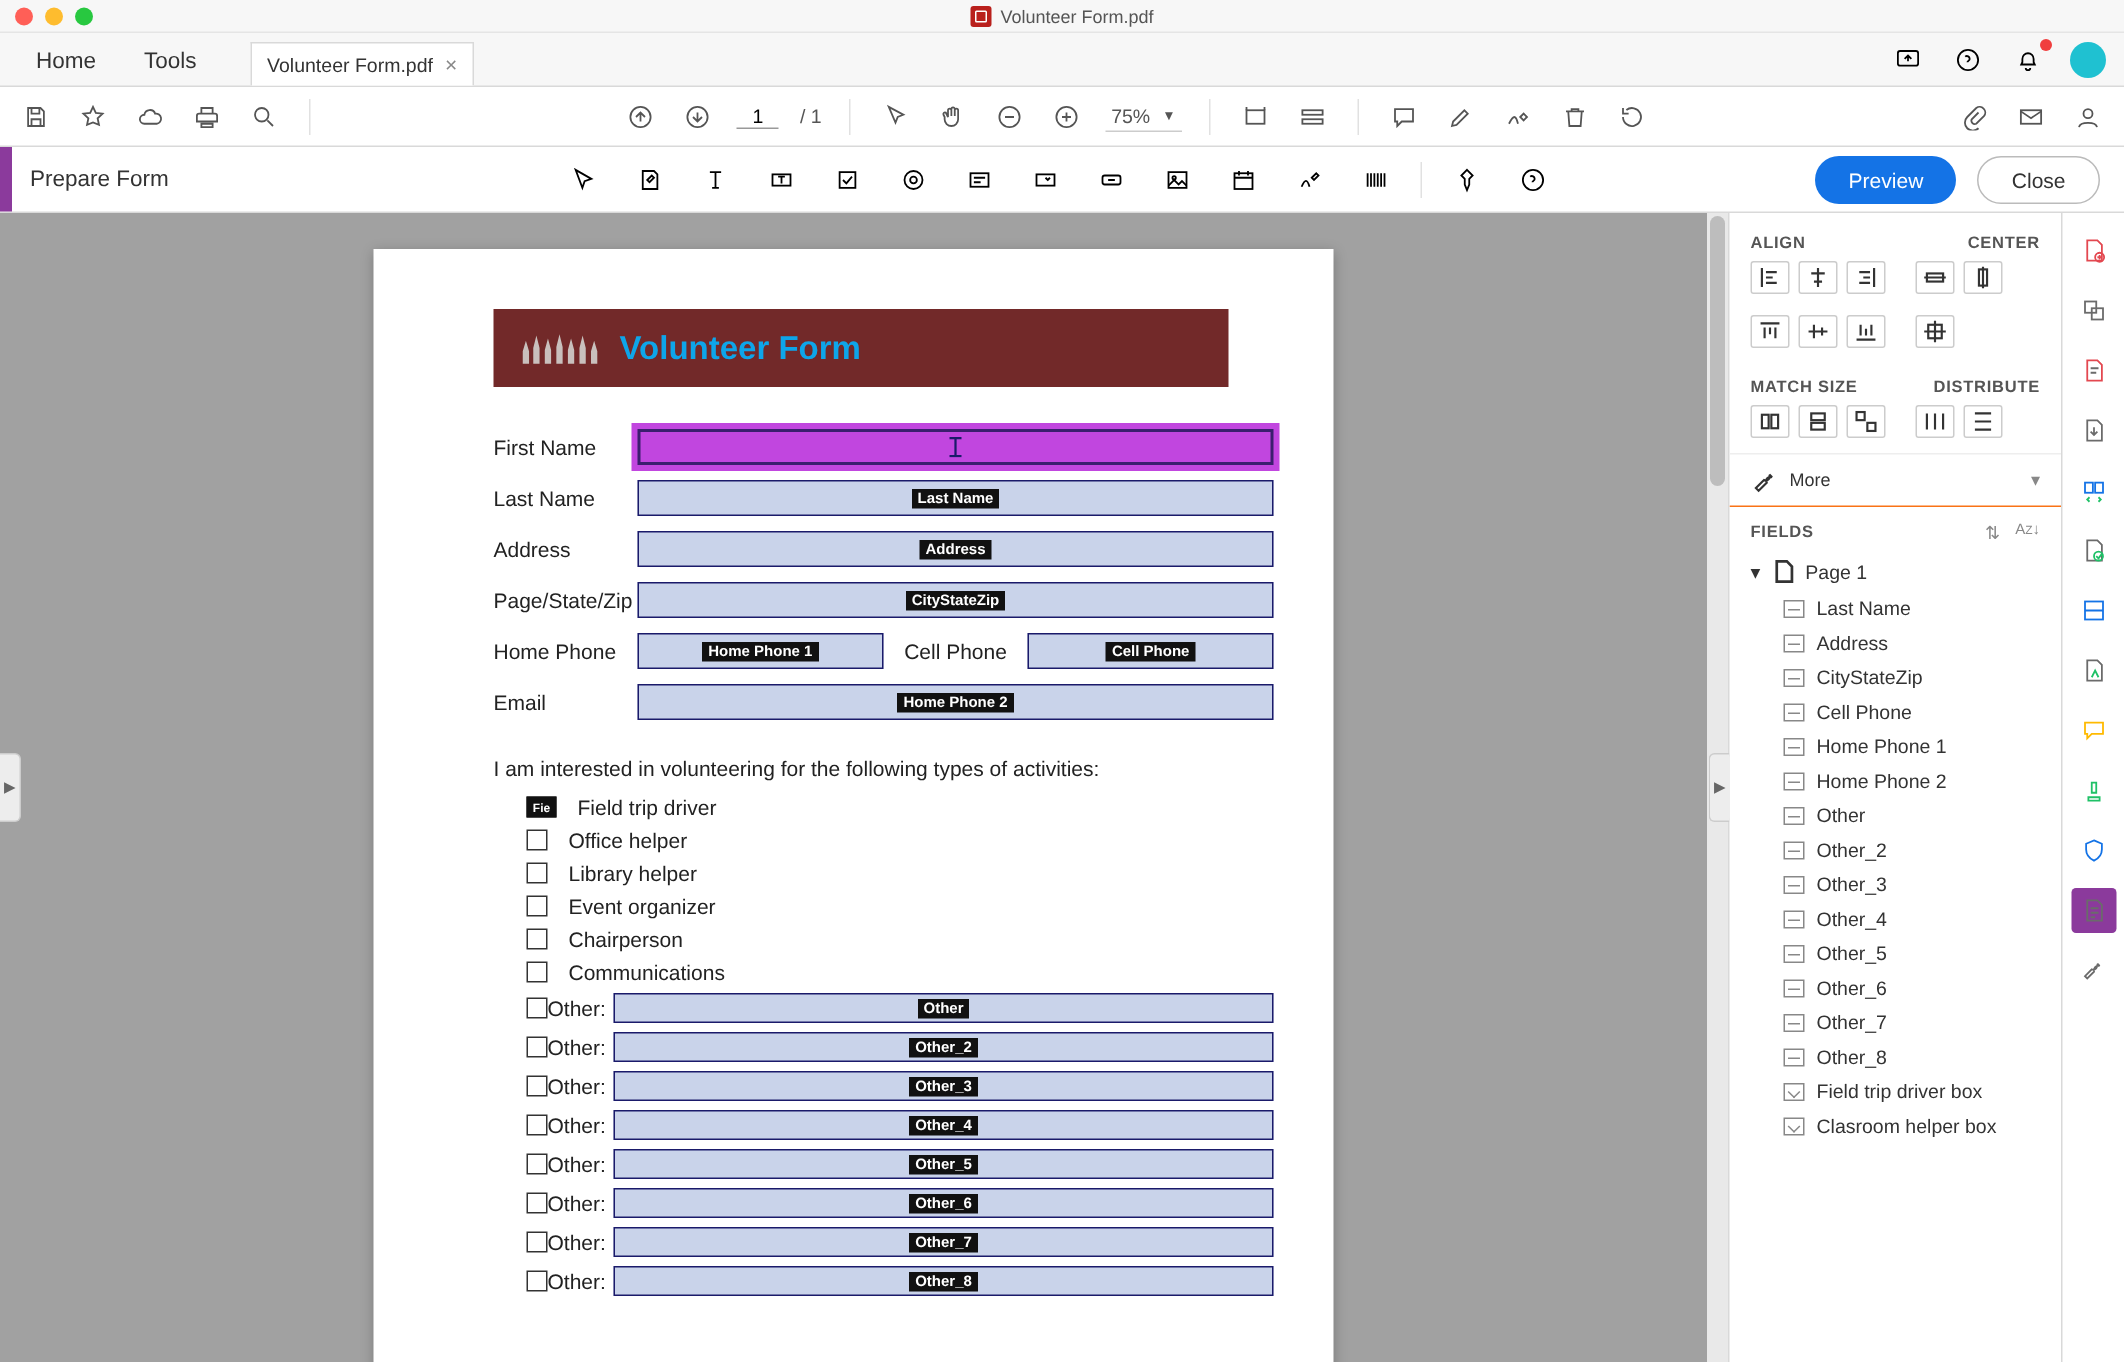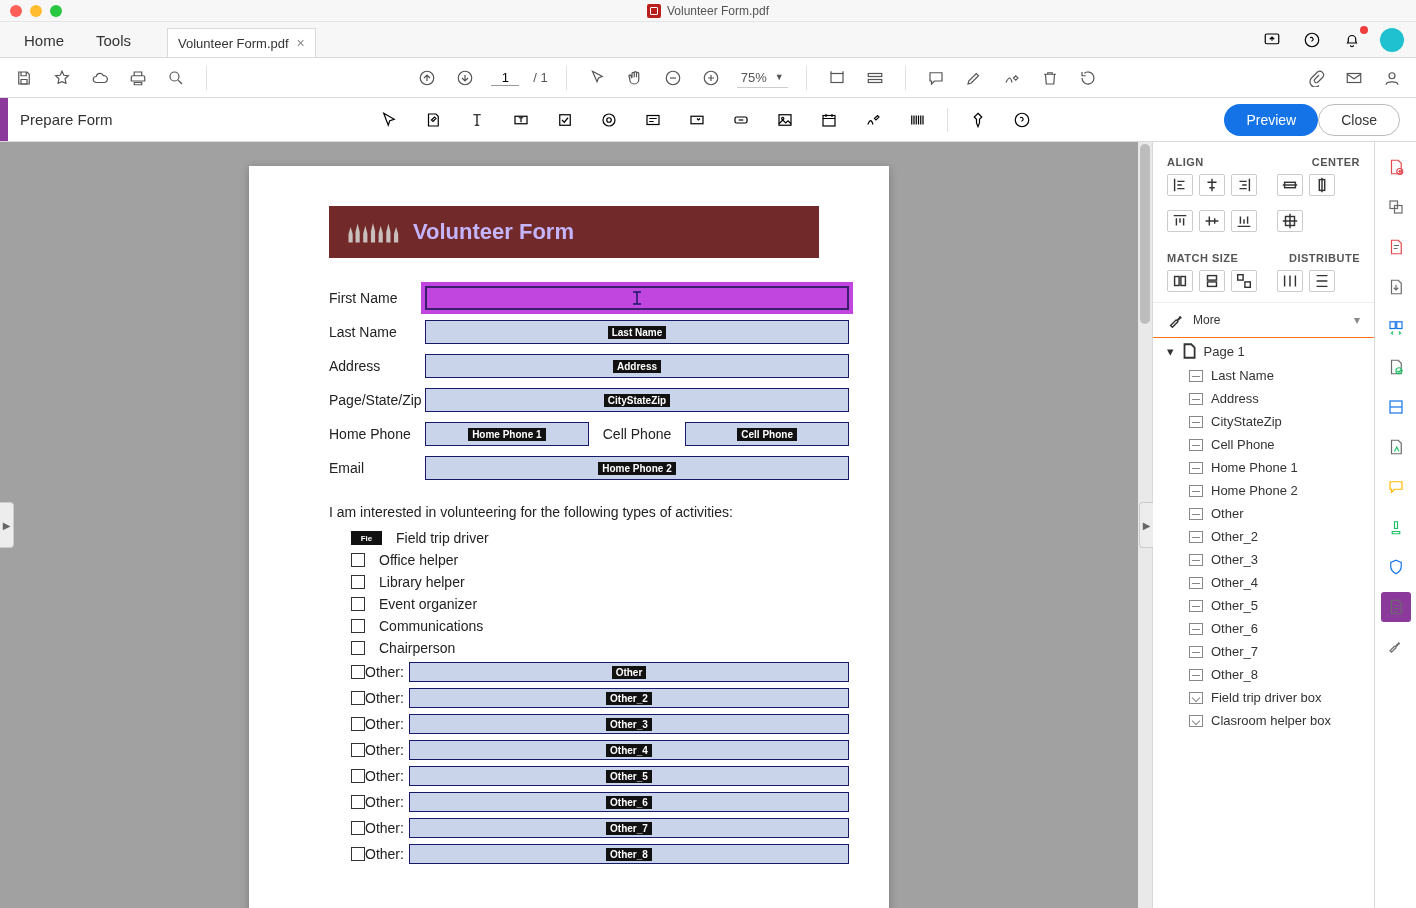--- a/index.html
+++ b/index.html
@@ -35,50 +35,50 @@
 .zoom-sel { font-size: 13px; color: #555; padding: 2px 4px; border: none; border-bottom: 1px solid #ccc; display: flex; align-items: center; gap: 8px; }
 .main-toolbar .spacer { flex: 1; }
 
 
 .prep-row { height: 44px; display: flex; align-items: center; border-bottom: 1px solid #d9d9d9; position: relative; }
 .prep-left { width: 8px; background: #8b3a9c; height: 100%; }
 .prep-label { font-size: 15px; color: #333; padding: 0 12px; }
 .prep-tools { position: absolute; left: 375px; display: flex; gap: 16px; align-items: center; }
 .prep-tools .sep { width: 1px; height: 24px; background: #e1e1e1; }
 .icon-btn { width: 28px; height: 28px; display: flex; align-items: center; justify-content: center; cursor: pointer; }
-.prep-right { position: absolute; right: 16px; display: flex; }
+.prep-right { position: absolute; right: 16px; display: flex; gap: 14px; }
 .btn-preview { background: #1473e6; color: #fff; border: none; border-radius: 18px; padding: 8px 22px; font-size: 14px; font-weight: 500; cursor: pointer; }
 .btn-close { background: #fff; color: #333; border: 1px solid #bbb; border-radius: 18px; padding: 7px 22px; font-size: 14px; cursor: pointer; }
 
 
 .workspace { display: flex; height: calc(908px - 22px - 36px - 40px - 44px); background: #a1a1a1; position: relative; }
 .collapse-tab { position: absolute; top: 50%; transform: translateY(-50%); width: 14px; height: 46px; background: #ededed; border: 1px solid #ccc; display: flex; align-items: center; justify-content: center; font-size: 10px; color: #666; z-index: 3; }
 .collapse-tab.left { left: 0; border-left: none; border-radius: 0 4px 4px 0; }
 .collapse-tab.right { right: 263px; border-right: none; border-radius: 4px 0 0 4px; }
 
 
 .stage { flex: 1; overflow-y: auto; display: flex; justify-content: center; padding: 24px 0 0 0; }
 .page { width: 640px; min-height: 900px; background: #fff; box-shadow: 0 2px 8px rgba(0,0,0,.25); padding: 40px 40px 40px 80px; position: relative; }
-.form-banner { background: #722929; color: #c4b5fd; font-size: 22px; font-weight: 600; padding: 12px 16px; display: flex; align-items: center; gap: 12px; margin-left: -70px; margin-right: -40px; margin-bottom: 28px; width: 490px; position: relative; left: 70px; }
+.form-banner { background: #722929; color: #0ea5e9; font-size: 22px; font-weight: 600; padding: 12px 16px; display: flex; align-items: center; gap: 12px; margin-left: -70px; margin-right: -40px; margin-bottom: 28px; width: 490px; position: relative; left: 70px; }
 .hands { width: 56px; height: 28px; }
 .hands path { fill: #c9c0bd; }
 
 .form-row { display: flex; align-items: center; margin-bottom: 10px; }
 .flab { width: 96px; font-size: 14px; color: #222; }
 .ffield { position: relative; flex: 1; height: 24px; background: #c9d3ea; border: 1px solid #1a1a6a; display: flex; align-items: center; justify-content: center; }
 .ftag { background: #111; color: #fff; font-size: 10px; font-weight: 700; padding: 1px 4px; }
 .ffield.sel { background: #c146df; border: 2px solid #3b1e6e; box-shadow: 0 0 0 4px #c146df; }
 .two-col { display: flex; gap: 10px; flex: 1; align-items: center; }
 .two-col .ffield { flex: 1; }
 .midlab { font-size: 14px; color: #222; padding: 0 4px; }
 
 .interest { font-size: 14px; color: #222; margin: 24px 0 10px 0; }
 .chk-row { display: flex; align-items: center; gap: 14px; margin-bottom: 6px; margin-left: 22px; }
 .chk { width: 14px; height: 14px; border: 1px solid #333; background: #fff; flex-shrink: 0; }
-.chk.tag { background:#111; border:1px solid #111; color:#fff; font-size:8px; font-weight:700; display:flex; align-items:center; justify-content:center; width:31px; }
+.chk.tag { background:#111; border:1px solid #111; color:#fff; font-size:8px; font-weight:700; display:flex; align-items:center; justify-content:center; width:20px; }
 .chk-lab { font-size: 14px; color: #222; }
 .other-row { display: flex; align-items: center; margin-bottom: 6px; margin-left: 22px; }
 .other-row .chk-lab { width: 44px; }
 .other-row .ffield { flex: 1; height: 20px; }
 
 
 .right-panel { width: 222px; background: #fff; border-left: 1px solid #d9d9d9; overflow-y: auto; padding: 10px 0 0 0; font-size: 12px; color: #333; }
 .rp-row { display: flex; justify-content: space-between; padding: 4px 14px 2px; }
 .rp-hdr { font-size: 11px; font-weight: 700; letter-spacing: .5px; color: #555; }
 .rp-icons { display: flex; gap: 6px; padding: 4px 14px 10px; }
@@ -458,25 +458,25 @@
       <div class="chk-row">
           <div class="chk"></div>
           <div class="chk-lab">Library helper</div>
         </div>
       <div class="chk-row">
           <div class="chk"></div>
           <div class="chk-lab">Event organizer</div>
         </div>
       <div class="chk-row">
           <div class="chk"></div>
+          <div class="chk-lab">Chairperson</div>
+        </div>
+      <div class="chk-row">
+          <div class="chk"></div>
           <div class="chk-lab">Communications</div>
-        </div>
-      <div class="chk-row">
-          <div class="chk"></div>
-          <div class="chk-lab">Chairperson</div>
         </div>
 
       <div class="other-row">
           <div class="chk"></div>
           <div class="chk-lab">Other:</div>
           <div class="ffield">
             <span class="ftag">Other</span>
           </div>
         </div>
       <div class="other-row">
@@ -635,20 +635,27 @@
     </div>
 
     <div class="rp-more">
       <svg class="ico" viewBox="0 0 20 20">
           <path d="M14 6a3 3 0 0 1-4 4l-6 6 2 2 6-6a3 3 0 0 1 4-4z"></path>
         </svg>
       <span>More</span>
       <span class="car">▾</span>
     </div>
 
+    <div class="rp-fields-hdr">
+      <span class="rp-hdr">FIELDS</span>
+      <div class="sp">
+        <span>⇅</span>
+        <span style="font-size:10px">A<span style="font-size:8px">Z</span>↓</span>
+      </div>
+    </div>
 
     <div class="tree">
       <div class="tree-page">
         <span>▾</span>
         <svg class="ico" viewBox="0 0 16 16">
             <path d="M4 2h6l3 3v9H4z" stroke="#888" fill="none"></path>
           </svg>
         <span>Page 1</span>
       </div>
       <div id="tree-items">

